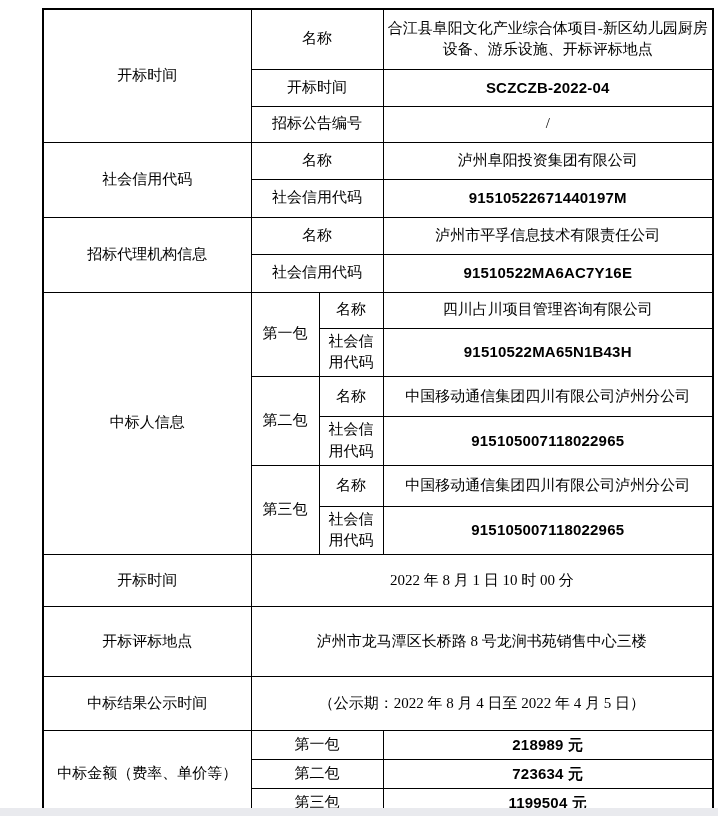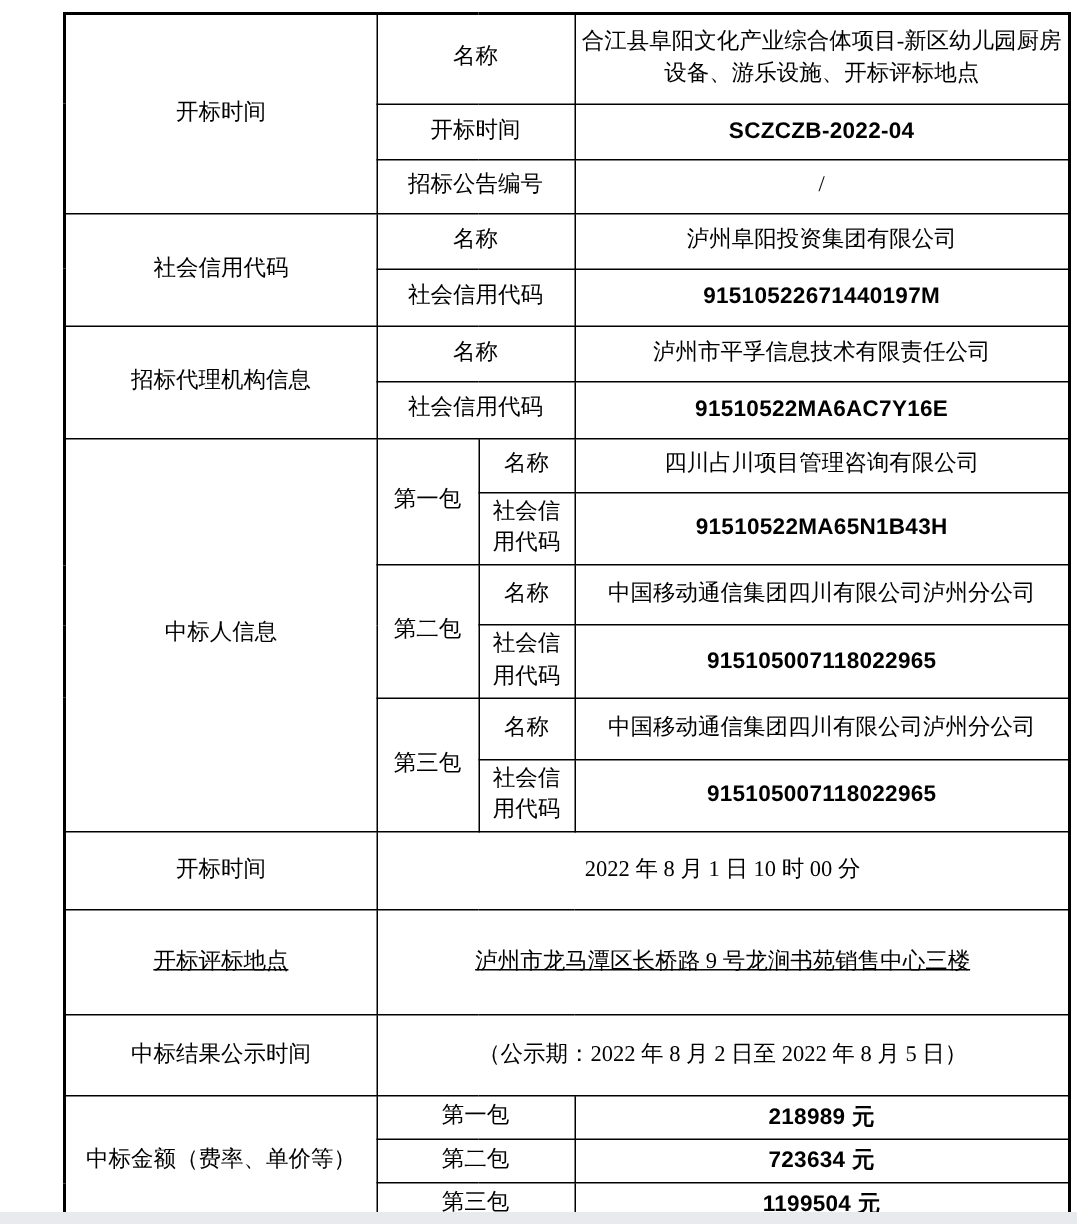--- a/index.html
+++ b/index.html
@@ -120,28 +120,28 @@
     <tr style="height:46px;">
       <td>社会信用代码</td>
       <td class="num">915105007118022965</td>
     </tr>
 
     <tr style="height:52px;padding-left:17px;">
       <td>开标时间</td>
       <td colspan="3">2022 年 8 月 1 日 10 时 00 分</td>
     </tr>
 
-    <tr style="height:70px;text-decoration:underline;">
+    <tr style="height:70px;">
       <td>开标评标地点</td>
-      <td colspan="3">泸州市龙马潭区长桥路 9 号龙涧书苑销售中心三楼</td>
+      <td colspan="3">泸州市龙马潭区长桥路 8 号龙涧书苑销售中心三楼</td>
     </tr>
 
     <tr style="height:54px;padding-left:36px;">
       <td>中标结果公示时间</td>
-      <td colspan="3">（公示期：2022 年 8 月 2 日至 2022 年 8 月 5 日）</td>
+      <td colspan="3">（公示期：2022 年 8 月 4 日至 2022 年 4 月 5 日）</td>
     </tr>
 
     <tr style="height:29px;">
       <td rowspan="3">中标金额（费率、单价等）</td>
       <td colspan="2">第一包</td>
       <td class="num">218989 元</td>
     </tr>
     <tr style="height:29px;">
       <td colspan="2">第二包</td>
       <td class="num">723634 元</td>

